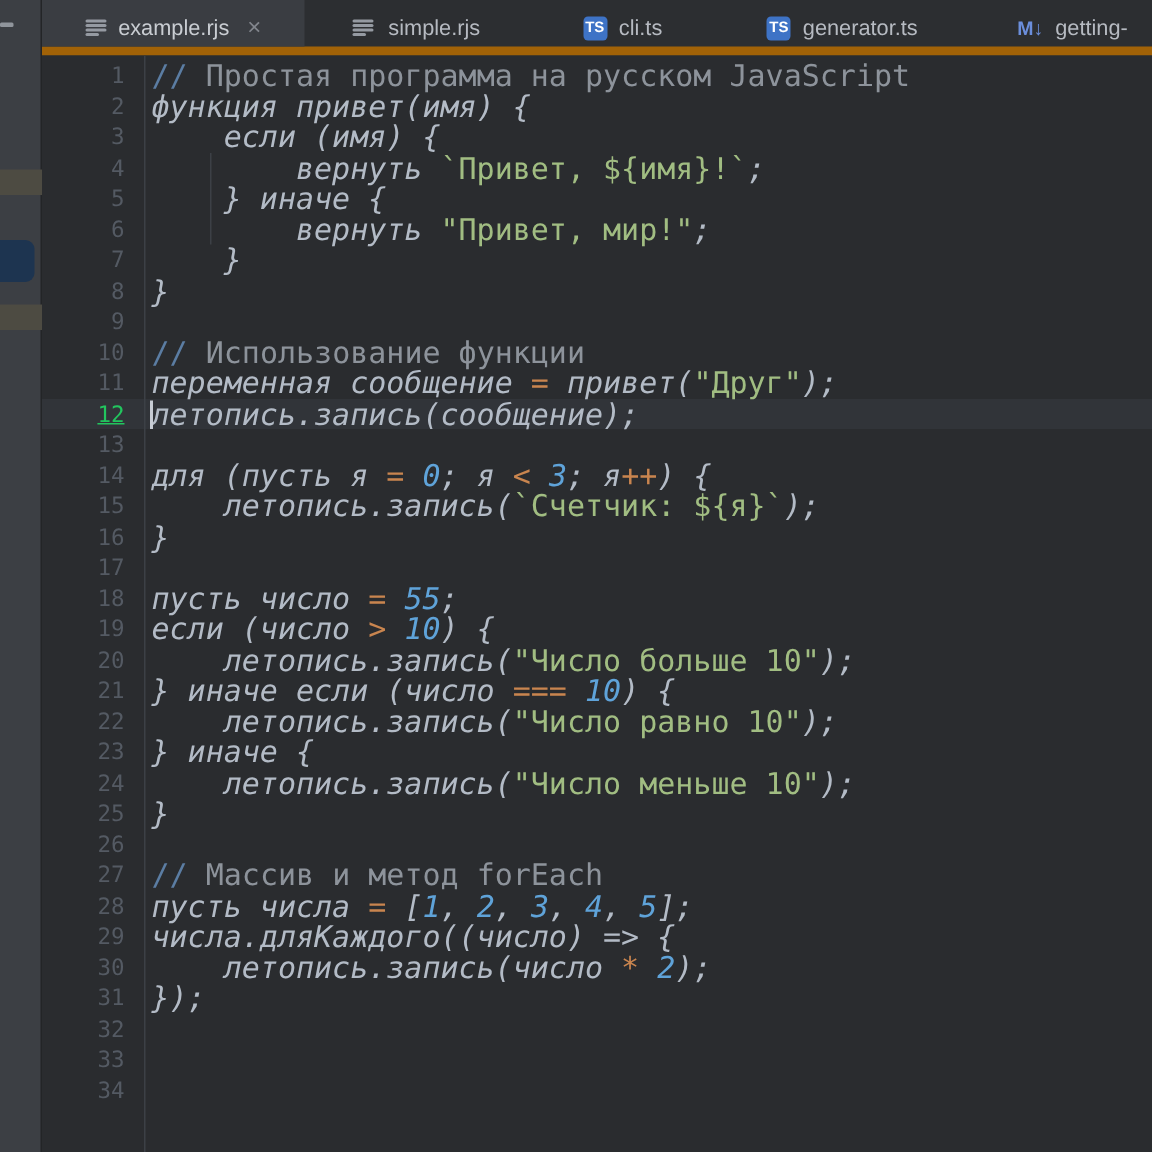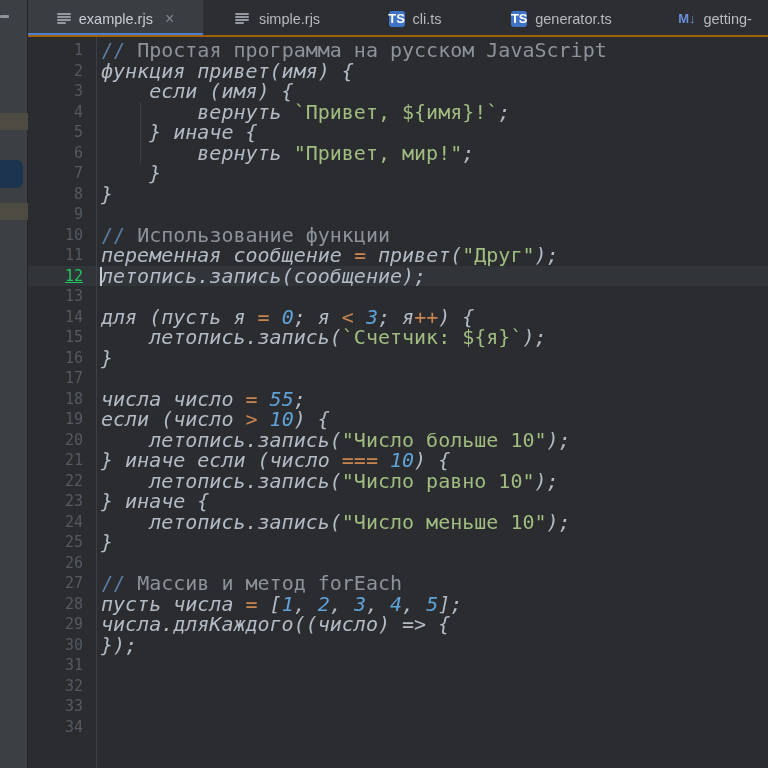--- a/index.html
+++ b/index.html
@@ -12,36 +12,36 @@
              background:#3c3f44; border-right:1px solid #232527; z-index:5; }
   .menu-dash { position:absolute; left:0; top:15px; width:9px; height:3px;
                background:#90959c; border-radius:1px; }
   .band { position:absolute; left:0; width:28px; }
   .band.olive1 { top:113px; height:17px; background:#4d4b42; }
   .band.navy   { top:160px; height:28px; width:23px; background:#1d3450; border-radius:0 6px 6px 0; }
   .band.olive2 { top:203px; height:17px; background:#4d4b42; }
 
   
   .tabbar { position:absolute; left:28px; top:0; width:740px; height:37px;
-            background:#2c2e31; border-bottom:2px solid #a16207; overflow:hidden; }
+            background:#2c2e31; border-bottom:6px solid #a16207; overflow:hidden; }
   .tab { position:absolute; top:0; height:37px; display:flex; align-items:center;
          justify-content:center; gap:8px; color:#b6bac1; font-size:14.5px; cursor:default; }
   .tab.active { background:#3a3d42; color:#c9cdd2; }
   .tab .underline { position:absolute; left:0; right:0; bottom:0; height:4px; background:#4d7fd0; }
   .t1 { left:0;   width:175px; }
   .t2 { left:175px; width:149px;gap:10px; }
   .t3 { left:324px; width:126px; }
   .t4 { left:450px; width:167px; }
   .t5 { left:617px; width:140px; }
   .file-lines-icon { width:14px; height:12px; display:flex; flex-direction:column;
                      justify-content:space-between; flex:0 0 auto; }
   .file-lines-icon i { display:block; height:2px; background:#959aa2; border-radius:1px; }
   .file-lines-icon i:last-child { width:65%; }
   .ts-icon { width:16px; height:16px; background:#3e73c6; color:#fff; border-radius:3px;
-             font-size:13px; font-weight:bold; display:flex; align-items:center;
+             font-size:10px; font-weight:bold; display:flex; align-items:center;
              justify-content:center; flex:0 0 auto; }
   .md-icon { color:#6b8edb; font-weight:bold; font-size:13px; flex:0 0 auto; }
   .tab-close { color:#82868d; font-size:16px; line-height:1; margin-left:4px; }
 
   
   .editor { position:absolute; left:28px; top:37px; width:740px; height:731px;
             background:#2a2c2f; overflow:hidden; }
   .hl-line { position:absolute; left:0; width:740px; height:20.5px; background:#313439; z-index:0; }
   .gutter-border { position:absolute; left:68px; top:0; width:1px; height:731px;
                    background:#3c4046; z-index:2; }
@@ -158,32 +158,33 @@
         <div class="cline"><span class="tok-d">}</span></div>
         <div class="cline"></div>
         <div class="cline"><span class="tok-cs">//</span><span class="tok-cm"> Использование функции</span></div>
         <div class="cline"><span class="tok-d">переменная сообщение </span><span class="tok-o">=</span><span class="tok-d"> привет(</span><span class="tok-s">"Друг"</span><span class="tok-d">);</span></div>
         <div class="cline"><span class="tok-d">летопись.запись(сообщение);</span></div>
         <div class="cline"></div>
         <div class="cline"><span class="tok-d">для (пусть я </span><span class="tok-o">=</span><span class="tok-d"> </span><span class="tok-n">0</span><span class="tok-d">; я </span><span class="tok-o">&lt;</span><span class="tok-d"> </span><span class="tok-n">3</span><span class="tok-d">; я</span><span class="tok-o">++</span><span class="tok-d">) {</span></div>
         <div class="cline"><span class="tok-d">    летопись.запись(</span><span class="tok-s">`Счетчик: ${я}`</span><span class="tok-d">);</span></div>
         <div class="cline"><span class="tok-d">}</span></div>
         <div class="cline"></div>
-        <div class="cline"><span class="tok-d">числа число </span><span class="tok-o">=</span><span class="tok-d"> </span><span class="tok-n">55</span><span class="tok-d">;</span></div>
+        <div class="cline"><span class="tok-d">пусть число </span><span class="tok-o">=</span><span class="tok-d"> </span><span class="tok-n">55</span><span class="tok-d">;</span></div>
         <div class="cline"><span class="tok-d">если (число </span><span class="tok-o">&gt;</span><span class="tok-d"> </span><span class="tok-n">10</span><span class="tok-d">) {</span></div>
         <div class="cline"><span class="tok-d">    летопись.запись(</span><span class="tok-s">"Число больше 10"</span><span class="tok-d">);</span></div>
         <div class="cline"><span class="tok-d">} иначе если (число </span><span class="tok-o">===</span><span class="tok-d"> </span><span class="tok-n">10</span><span class="tok-d">) {</span></div>
         <div class="cline"><span class="tok-d">    летопись.запись(</span><span class="tok-s">"Число равно 10"</span><span class="tok-d">);</span></div>
         <div class="cline"><span class="tok-d">} иначе {</span></div>
         <div class="cline"><span class="tok-d">    летопись.запись(</span><span class="tok-s">"Число меньше 10"</span><span class="tok-d">);</span></div>
         <div class="cline"><span class="tok-d">}</span></div>
         <div class="cline"></div>
         <div class="cline"><span class="tok-cs">//</span><span class="tok-cm"> Массив и метод forEach</span></div>
         <div class="cline"><span class="tok-d">пусть числа </span><span class="tok-o">=</span><span class="tok-d"> [</span><span class="tok-n">1</span><span class="tok-d">, </span><span class="tok-n">2</span><span class="tok-d">, </span><span class="tok-n">3</span><span class="tok-d">, </span><span class="tok-n">4</span><span class="tok-d">, </span><span class="tok-n">5</span><span class="tok-d">];</span></div>
         <div class="cline"><span class="tok-d">числа.дляКаждого((число) =&gt; {</span></div>
+        <div class="cline"><span class="tok-d">    летопись.запись(число </span><span class="tok-o">*</span><span class="tok-d"> </span><span class="tok-n">2</span><span class="tok-d">);</span></div>
         <div class="cline"><span class="tok-d">});</span></div>
         <div class="cline"></div>
       </div>
     <div class="cursor" style="top: 229.5px; left: 72px;"></div>
   <div class="indent-guide" style="left: 111.532px; top: 64.5px; height: 61.5px;"></div>
     </main>
 
 </div>
 
 </body></html>

